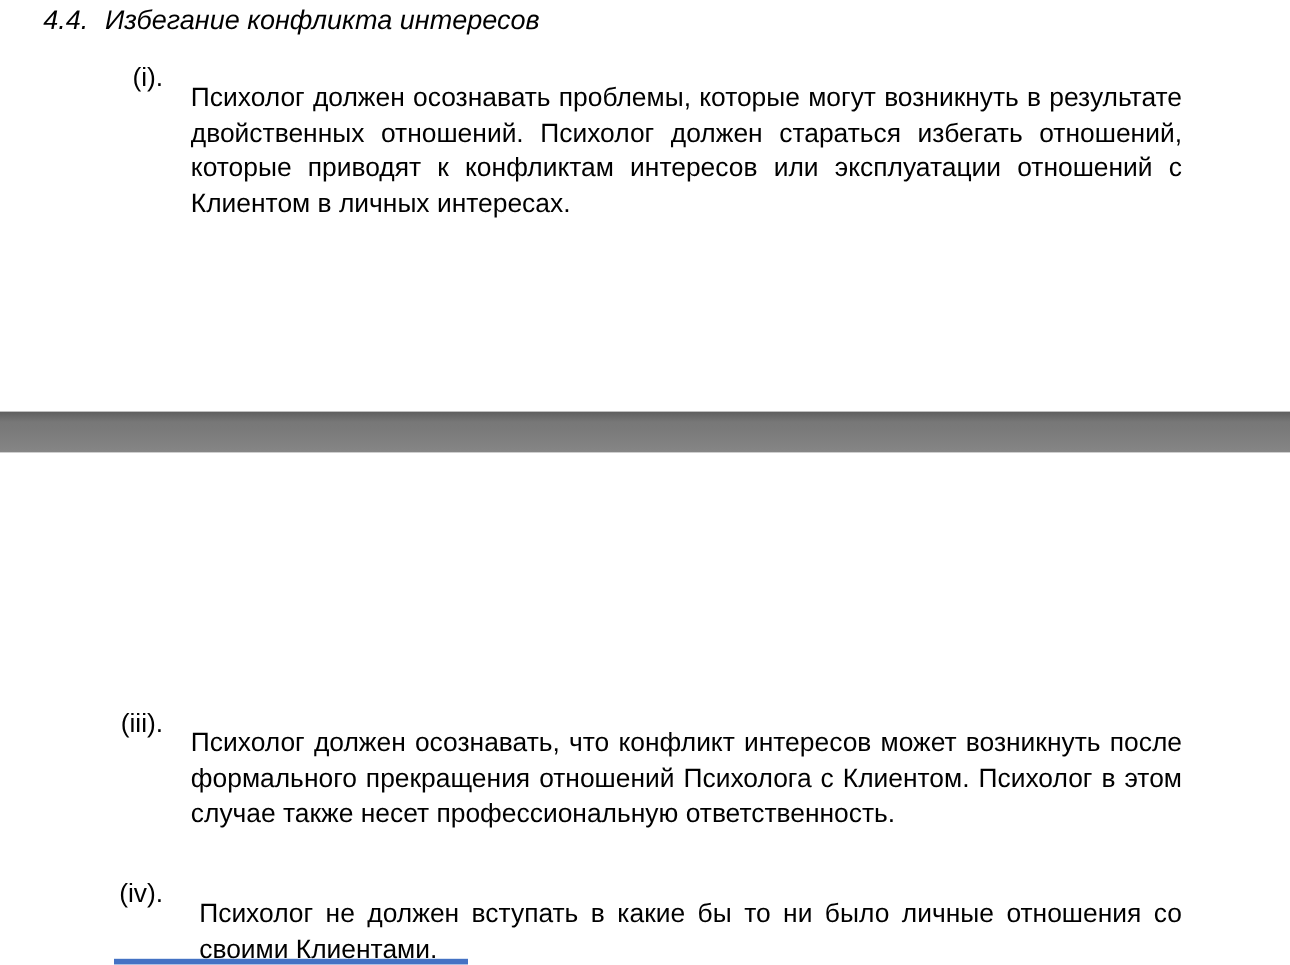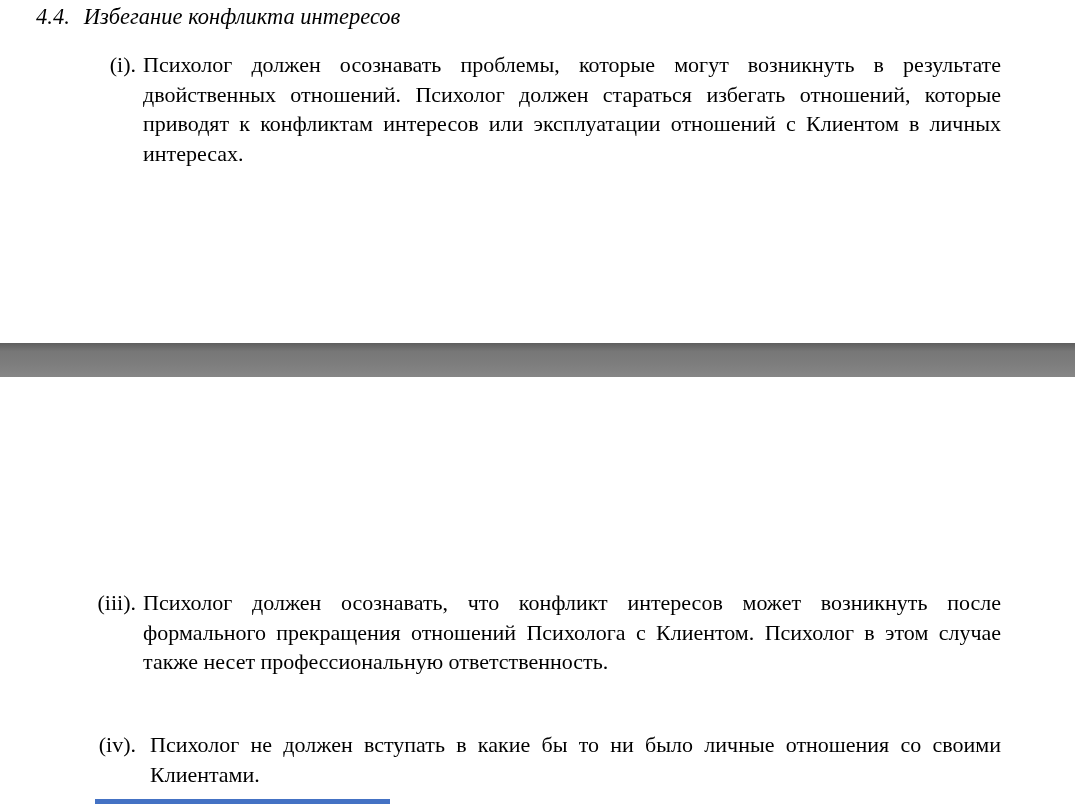--- a/index.html
+++ b/index.html
@@ -6,21 +6,21 @@
     margin: 0;
     padding: 0;
     background: #ffffff;
   }
   .viewport {
     position: relative;
     width: 1075px;
     height: 804px;
     background: #ffffff;
     overflow: hidden;
-    font-family: Liberation Serif, serif;
+    font-family: Liberation Sans, sans-serif;
     color: #000000;
   }
   .heading {
     position: absolute;
     top: 4px;
     left: 36px;
     font-size: 22.5px;
     font-style: italic;
     font-weight: 400;
     white-space: nowrap;
@@ -36,21 +36,21 @@
     line-height: 29.5px;
   }
   .item-label {
     position: absolute;
     left: 0;
     top: 0;
     width: 76px;
     text-align: right;
   }
   .item-text {
-    margin: 0;
+    margin: 16px;
     padding-left: 83px;
     text-align: justify;
   }
   .item-i   { top: 50px; }
   .item-ii  { top: 508px; }
   .item-iii { top: 588px; }
   .item-iv  { top: 730px; }
   .item-iv .item-text { padding-left: 90px; }
   .page-separator {
     position: absolute;

